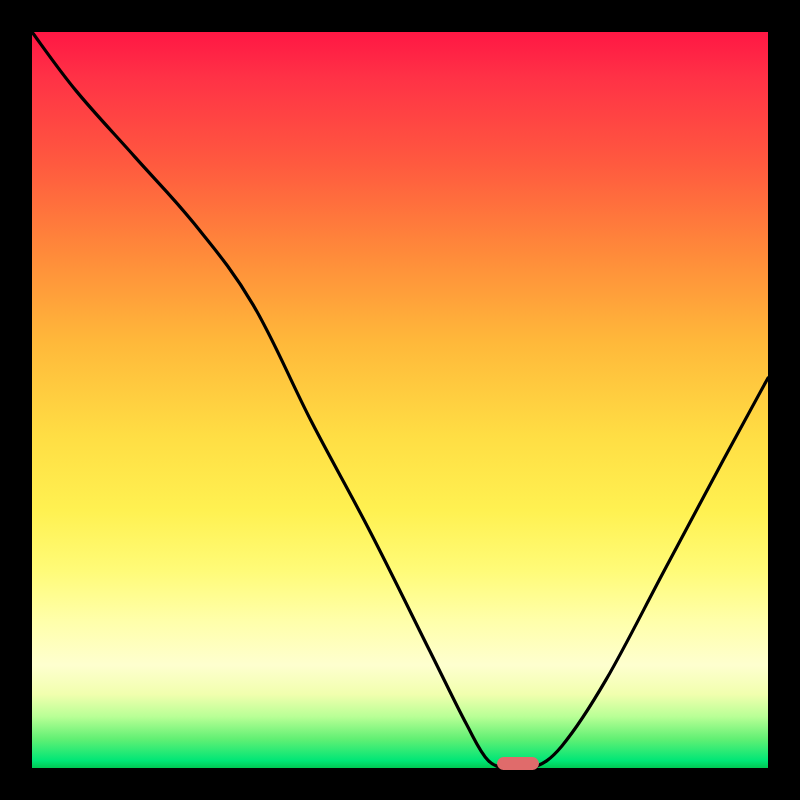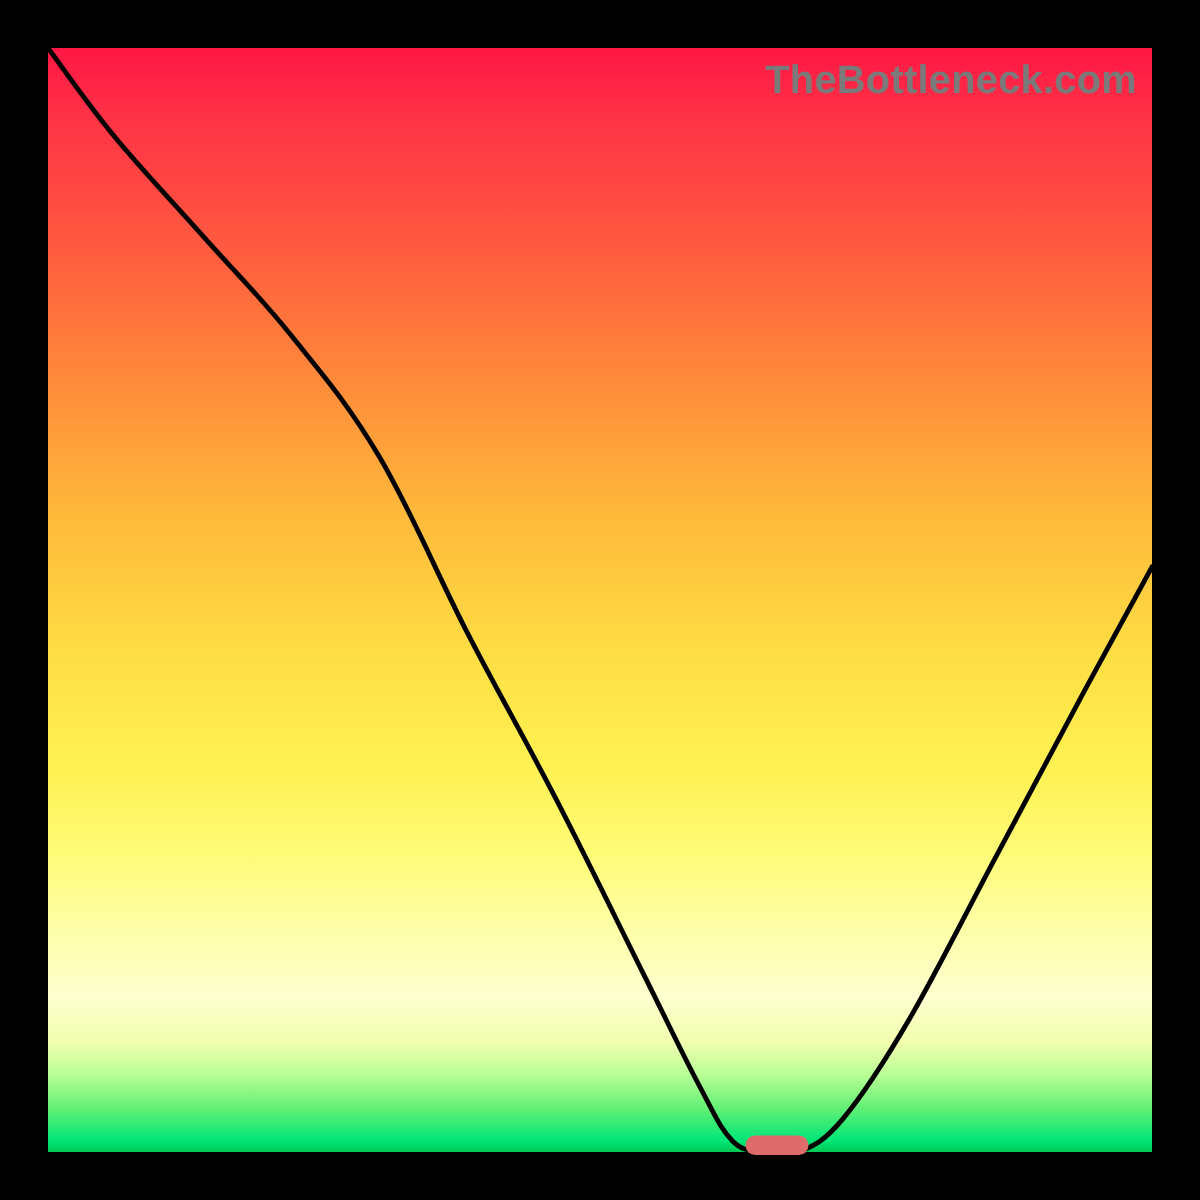--- a/index.html
+++ b/index.html
@@ -66,19 +66,18 @@
     background: #e06b6b;
     border-radius: 7px;
     pointer-events: none;
   }
 </style>
 </head>
 <body>
 
 <div class="container">
   <div class="plot-area">
-    <div class="watermark">TheBottleneck.com</div>
     <svg class="curve" viewBox="0 0 736 736" preserveAspectRatio="none">
       <path d="M 0.00 0.00 C 7.95 10.60, 25.61 36.36, 44.16 58.88 C 62.71 81.40, 81.84 101.27, 103.04 125.12 C 124.24 148.97, 140.72 164.86, 161.92 191.36 C 183.12 217.86, 199.60 236.55, 220.80 272.32 C 242.00 308.09, 258.48 349.01, 279.68 390.08 C 300.88 431.15, 317.36 459.41, 338.56 500.48 C 359.76 541.55, 380.22 583.80, 397.44 618.24 C 414.66 652.68, 423.64 671.97, 434.24 691.84 C 444.84 711.71, 448.37 720.69, 456.32 728.64 C 464.27 736.59, 470.45 734.68, 478.40 736.00 C 486.35 737.32, 491.21 739.97, 500.48 736.00 C 509.75 732.03, 516.67 729.82, 529.92 713.92 C 543.17 698.02, 555.53 679.48, 574.08 647.68 C 592.63 615.88, 611.76 577.02, 632.96 537.28 C 654.16 497.54, 673.29 461.32, 691.84 426.88 C 710.39 392.44, 728.05 360.49, 736.00 345.92" fill="none" stroke="#000000" stroke-width="3.2" stroke-linejoin="round" stroke-linecap="round"></path>
     </svg>
     <div class="bottom-marker" style="left: 464.784px; top: 724.96px; width: 41.952px; height: 13.248px; background: rgb(224, 107, 107);"></div>
   </div>
 </div>
 
 </body></html>

